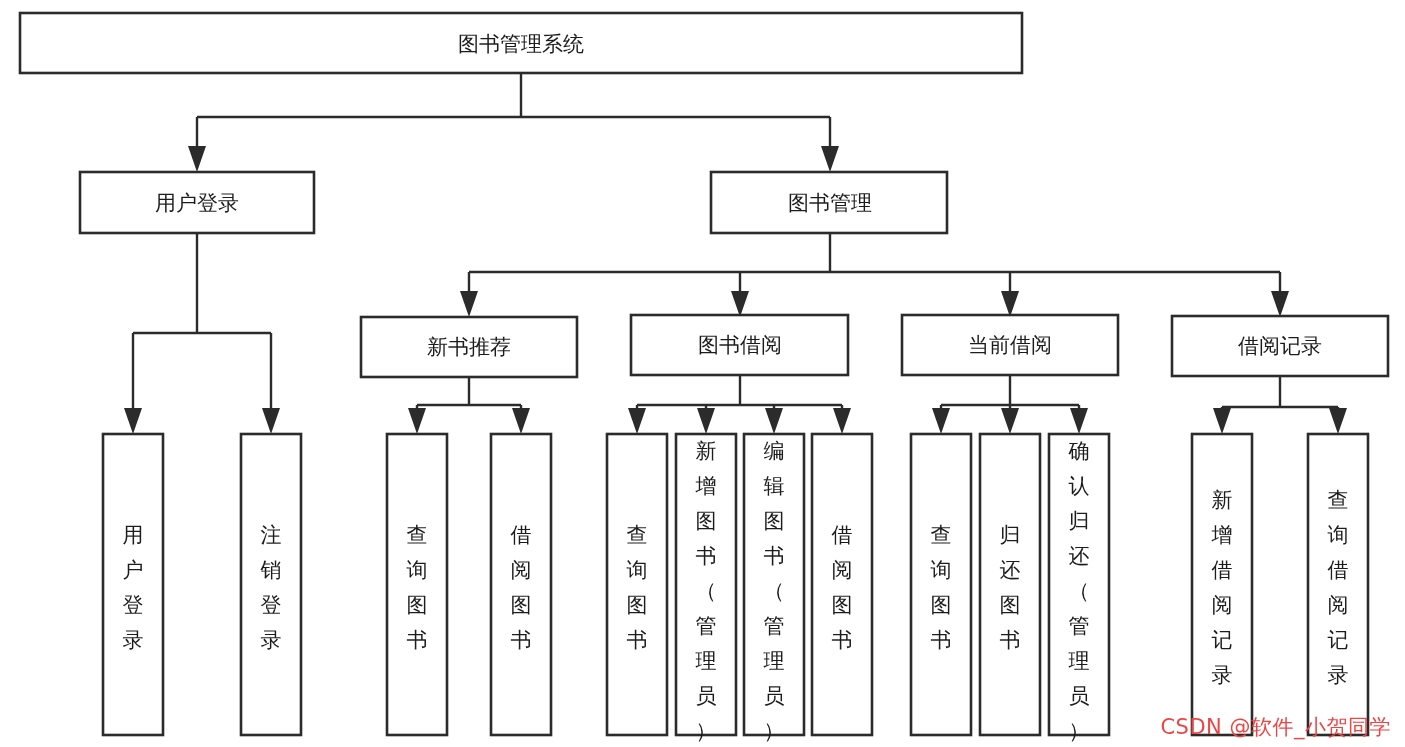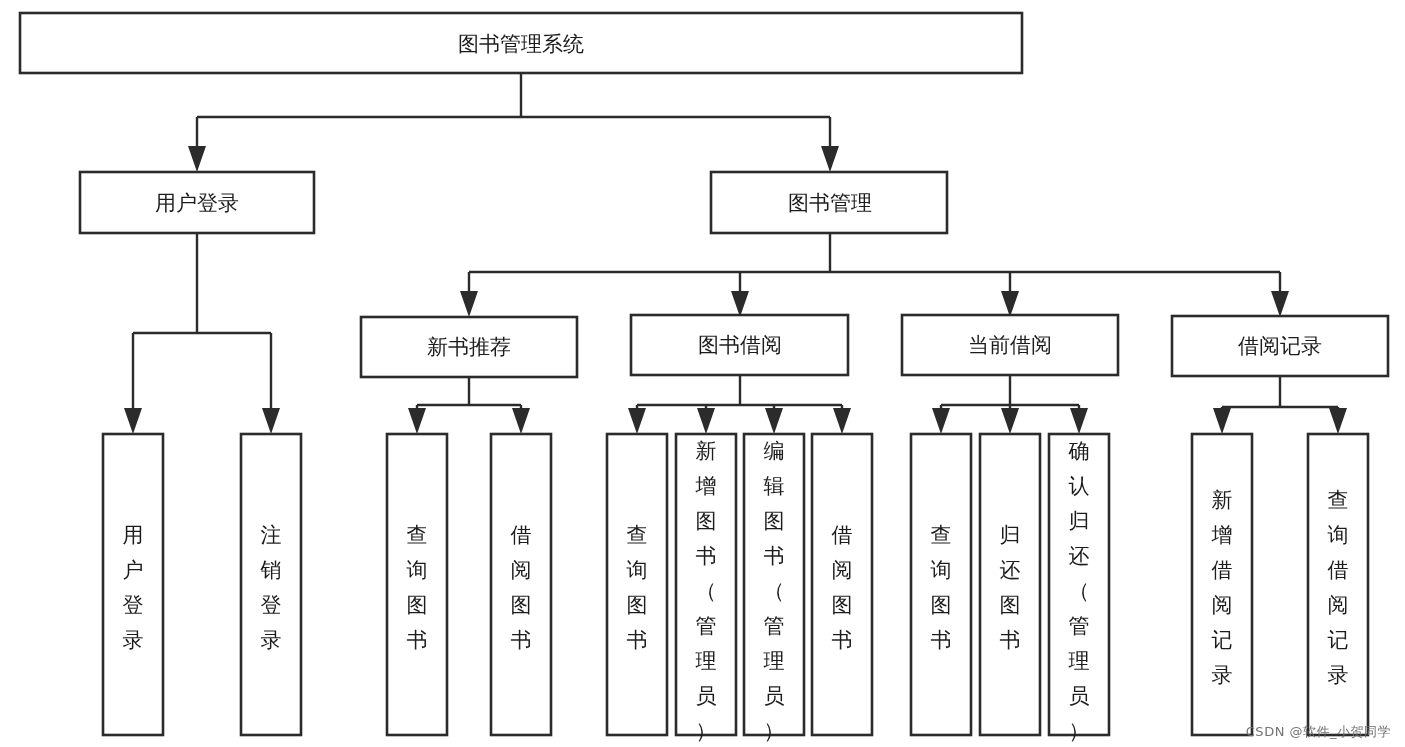--- a/index.html
+++ b/index.html
@@ -47,22 +47,22 @@
   }
   .arrow-head {
     fill: #2b2b2b;
     stroke: none;
   }
   .watermark {
     position: absolute;
     right: 14px;
     bottom: 6px;
     font-family: "DejaVu Sans", "Liberation Sans", sans-serif;
-    font-size: 13px;
-    color: #737373;
+    font-size: 21px;
+    color: #ef4444;
     white-space: nowrap;
     letter-spacing: 0.5px;
   }
 </style>
 </head>
 <body>
 
 <svg id="canvas" viewBox="0 0 1405 747" xmlns="http://www.w3.org/2000/svg">
 
   <g>

